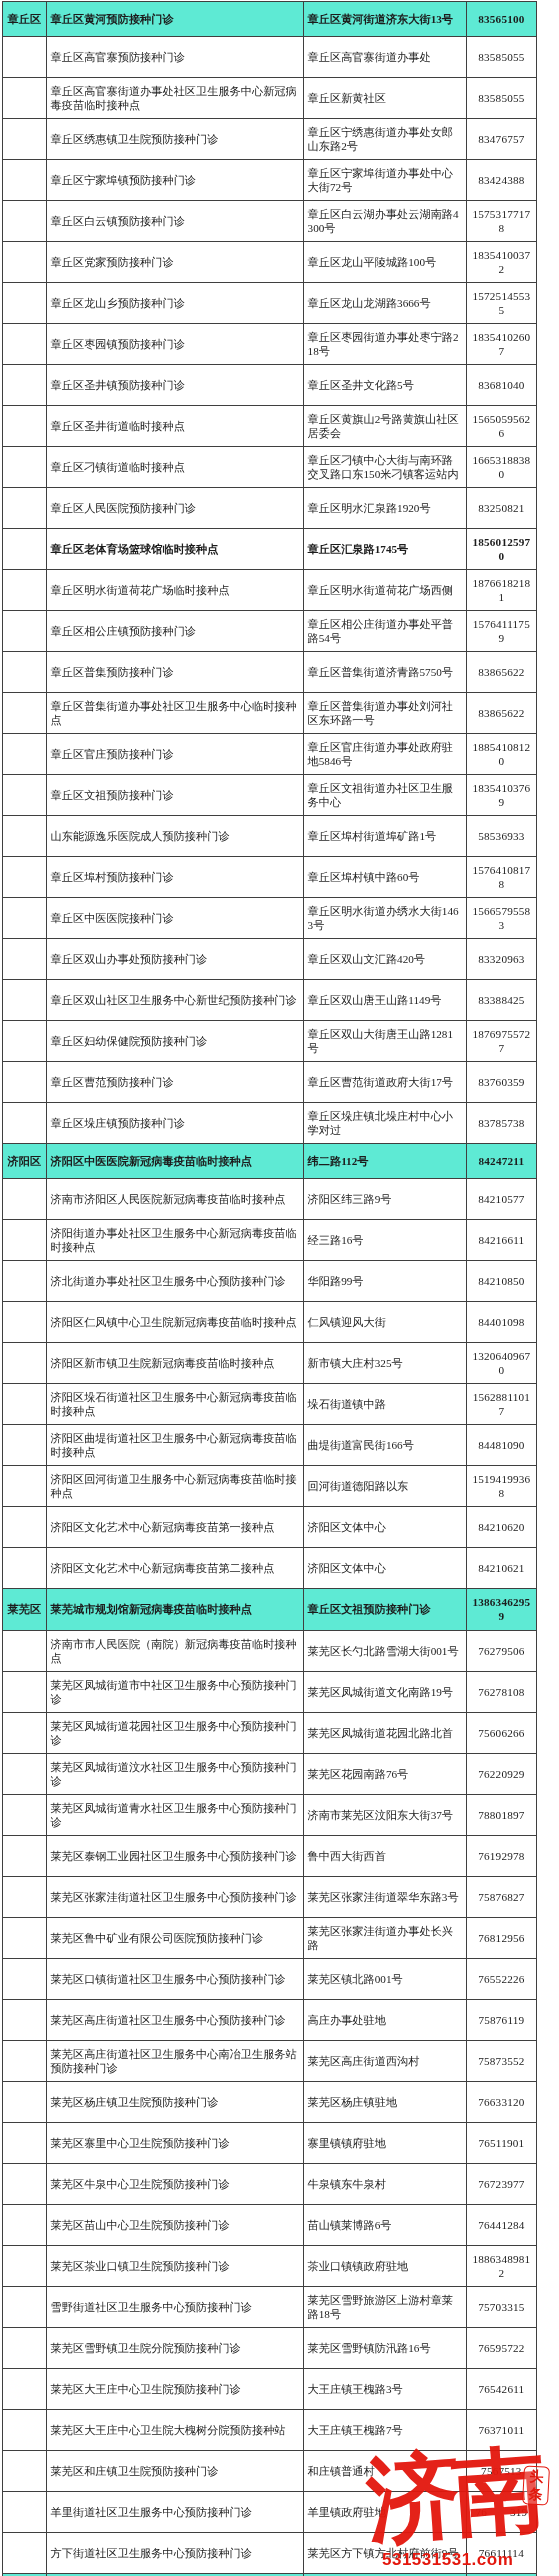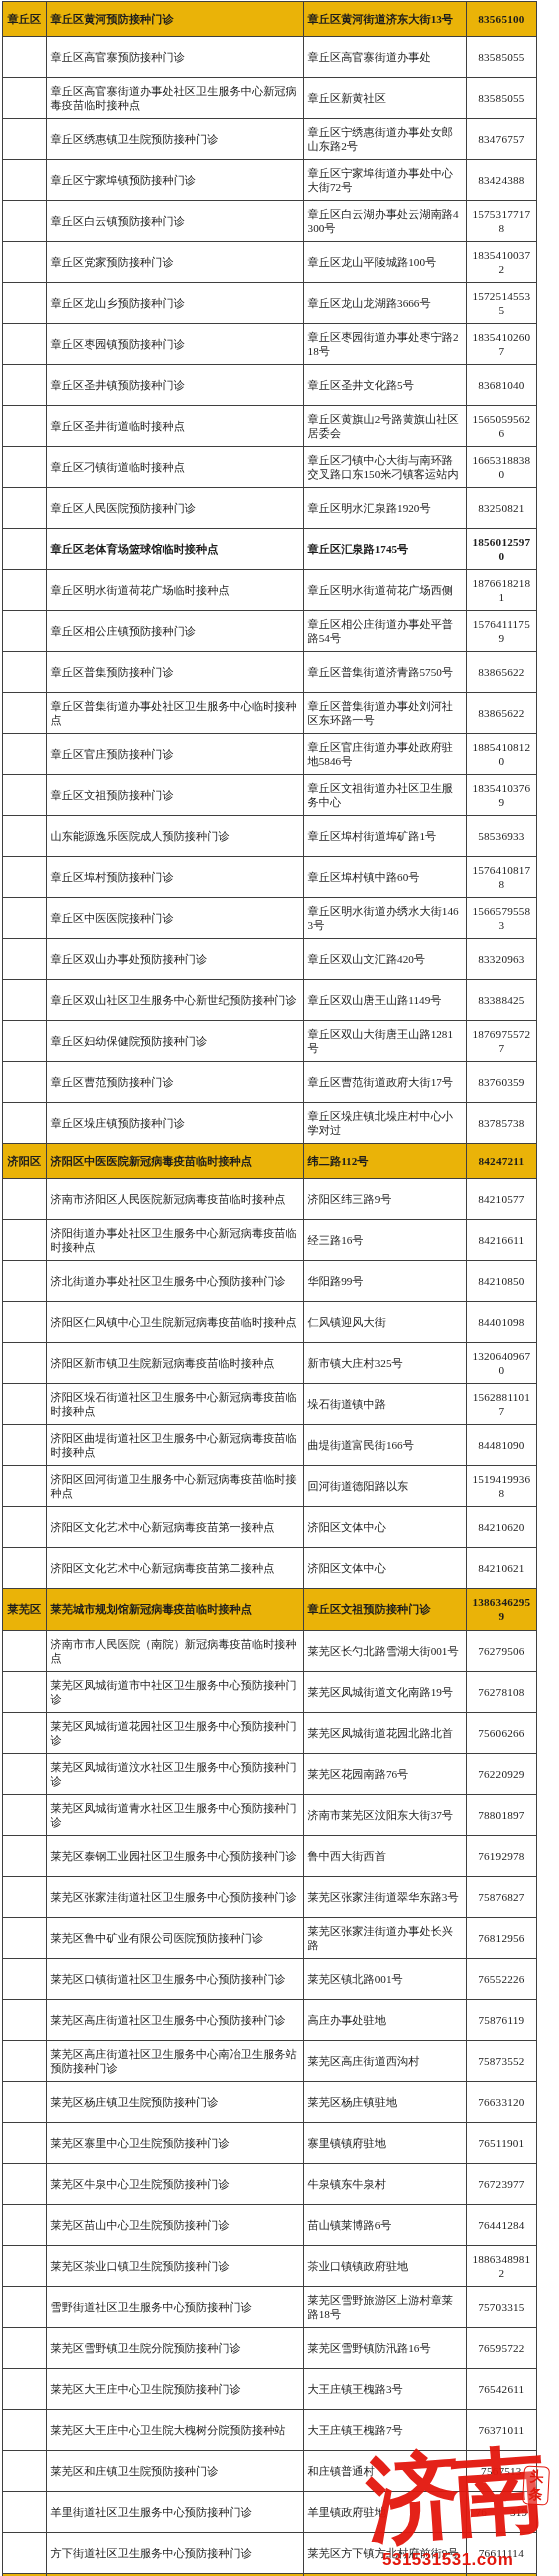--- a/index.html
+++ b/index.html
@@ -14,21 +14,21 @@
   table.sites td{
     border:0.9px solid #3f3f3f;
     font-size:11.2px;line-height:14px;color:#1c1c1c;
     padding:1.9px 3.7px;vertical-align:middle;
     overflow:hidden;word-break:break-all;
   }
   td.district{text-align:center;font-weight:bold;font-size:12px;padding:1.9px 0.9px;}
   td.name{text-align:left;padding-left:4.7px;}
   td.addr{text-align:left;padding-left:5.6px;}
   td.phone{text-align:center;padding:1.9px 1.9px;letter-spacing:0.2px;}
-  tr.hl td{background:#eab308;font-weight:600;}
+  tr.hl td{background:#5eead4;font-weight:600;}
   tr.first td{border-bottom-width:1.9px;}
   .watermark{position:absolute;left:0;top:0;width:560px;height:2576px;pointer-events:none;z-index:5;}
   .wm-text{
     position:absolute;left:367px;top:2432px;width:192px;
     font-size:93px;font-weight:bold;color:#e3170d;opacity:0.95;
     letter-spacing:-7.5px;transform:rotate(-4deg);
     font-family:"Liberation Serif","DejaVu Serif",serif;
   }
   .wm-seal{
     position:absolute;left:523px;top:2466px;width:24px;height:37px;

